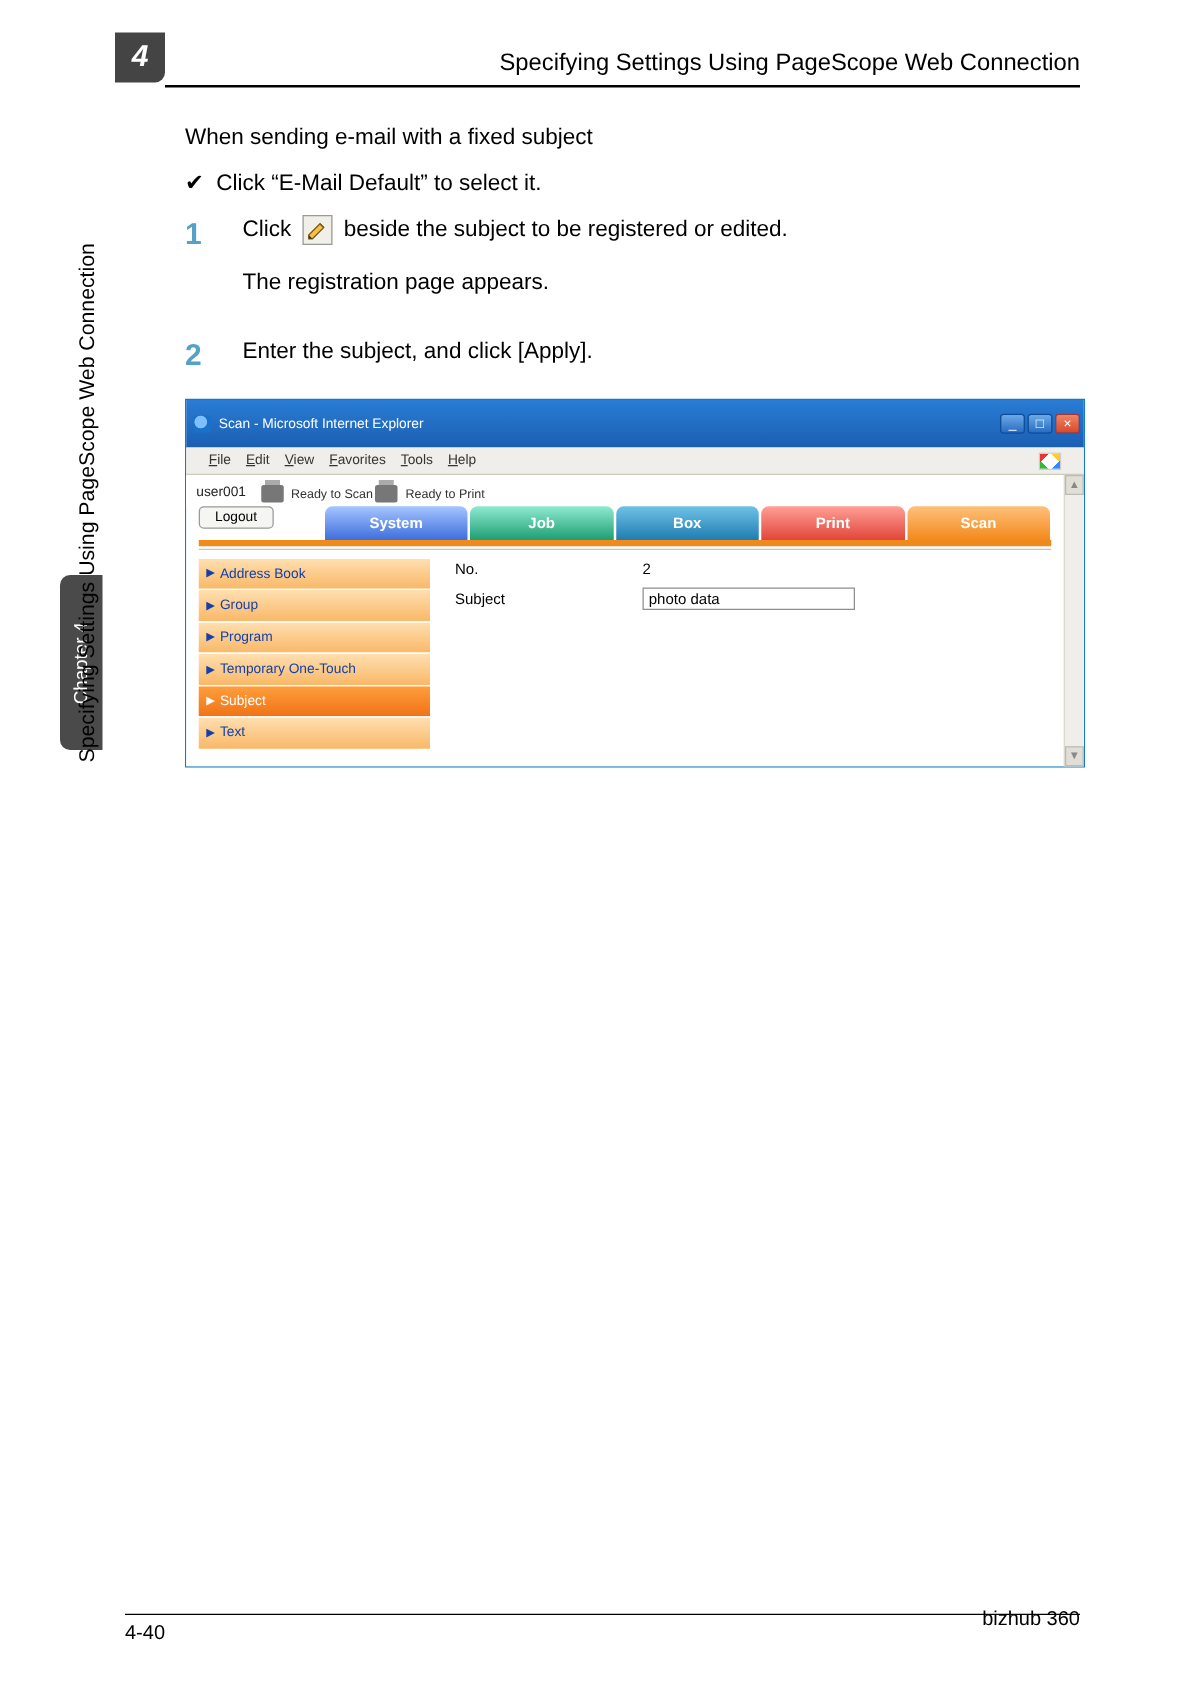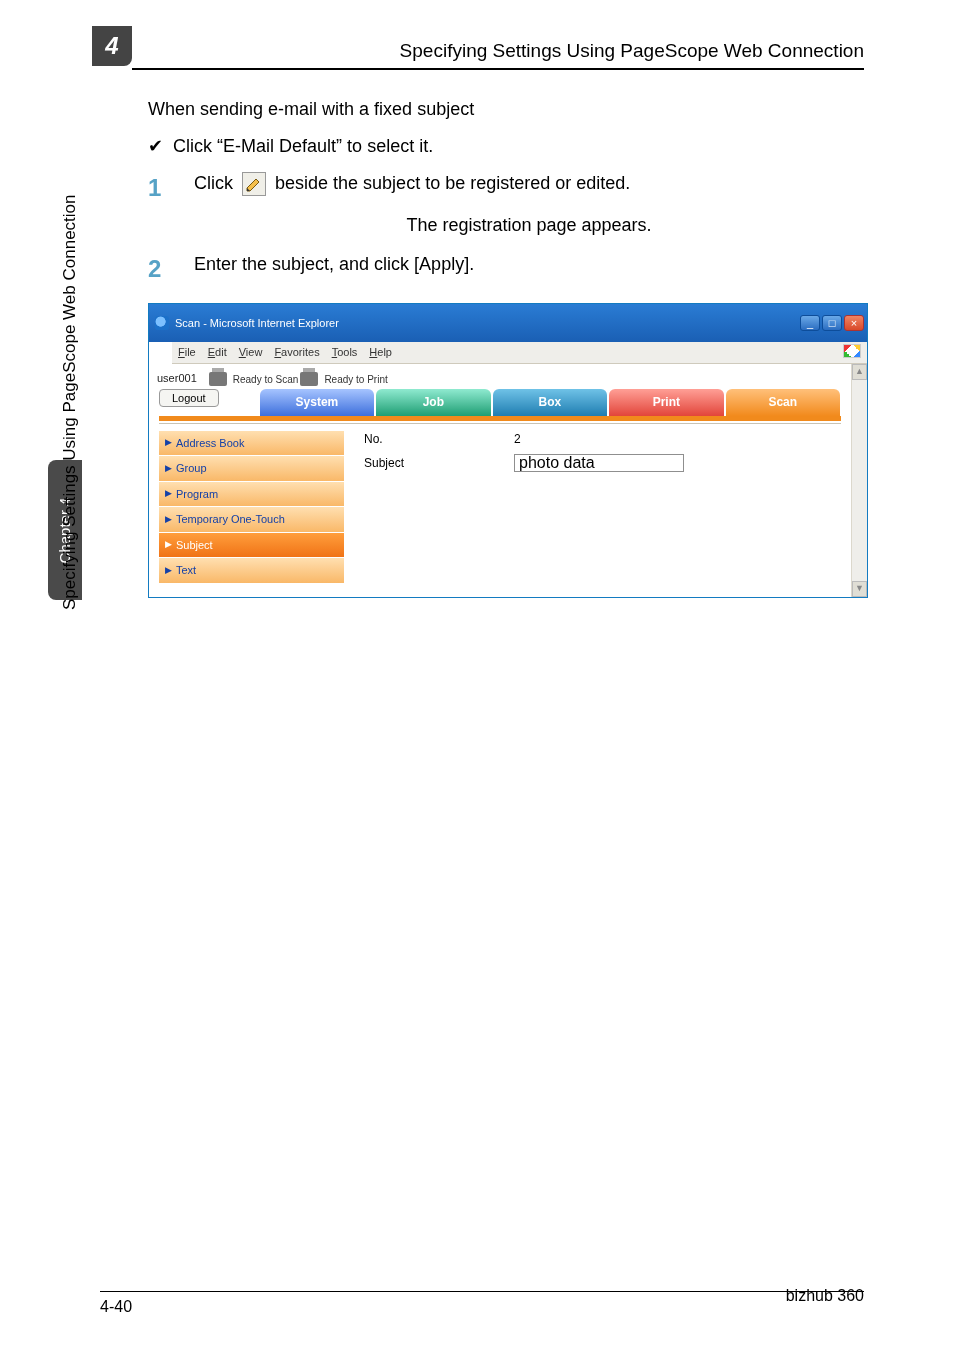--- a/index.html
+++ b/index.html
@@ -98,21 +98,21 @@
     margin-bottom: 6px;
   }
   .stepnum {
     color: #56a2c6;
     font-size: 24px;
     font-weight: bold;
     width: 26px;
     flex-shrink: 0;
   }
   .steptext { flex: 1; }
-  .indent { margin-left: 46px; margin-bottom: 12px; text-align: center; }
+  .indent { margin-left: 46px; margin-bottom: 28px; }
 
   .edit-icon {
     display: inline-block;
     width: 24px;
     height: 24px;
     border: 1px solid #999;
     background: #f0efe8;
     vertical-align: middle;
     position: relative;
     margin: 0 4px;
@@ -148,26 +148,26 @@
     background: linear-gradient(#6aa9e8, #2a6cc0);
     border: 1px solid #0d4d9a;
     border-radius: 3px;
     display: flex; align-items: center; justify-content: center;
     color: #fff; font-size: 11px; line-height: 1;
   }
   .winbtn.close { background: linear-gradient(#f08463, #d9492a); border-color: #a33; }
 
   .br-menubar {
     display: flex;
+    align-items: center;
     justify-content: space-between;
-    padding: 2px 6px;
+    padding: 2px 18px;
     background: #efeeea;
     border-bottom: 1px solid #cfcabc;
     height: 22px;
-    margin-left: 23px;
   }
   .menus { display: flex; gap: 12px; color: #333; }
   .menus span:first-letter { text-decoration: underline; }
   .winflag {
     width: 18px; height: 14px;
     background:
       linear-gradient(135deg,#e33 0 25%, transparent 25%),
       linear-gradient(45deg,#3b3 0 25%, transparent 25%),
       linear-gradient(-45deg,#38f 0 25%, transparent 25%),
       linear-gradient(-135deg,#fc3 0 25%, transparent 25%);
@@ -276,21 +276,21 @@
     font-size: 12px;
     color: #000;
   }
   .panel-title { font-weight: bold; margin-bottom: 8px; }
   .panel-row { display: flex; align-items: center; margin-bottom: 6px; }
   .panel-row .lbl { width: 150px; }
   .panel-row input[type=text] {
     border: 1px solid #8f8f8f;
     height: 18px;
     padding: 0 4px;
-    font-size: 16px;
+    font-size: 12px;
     width: 170px;
   }
   .btnrow { text-align: right; margin-top: 6px; padding-right: 6px; }
   .btn {
     background: #f4f3ee;
     border: 1px solid #9c9c9c;
     border-radius: 3px;
     padding: 1px 10px;
     font-size: 11px;
     margin-left: 2px;

